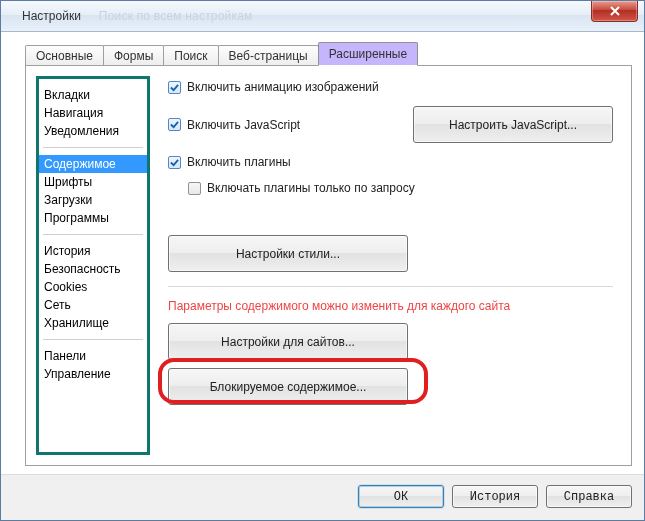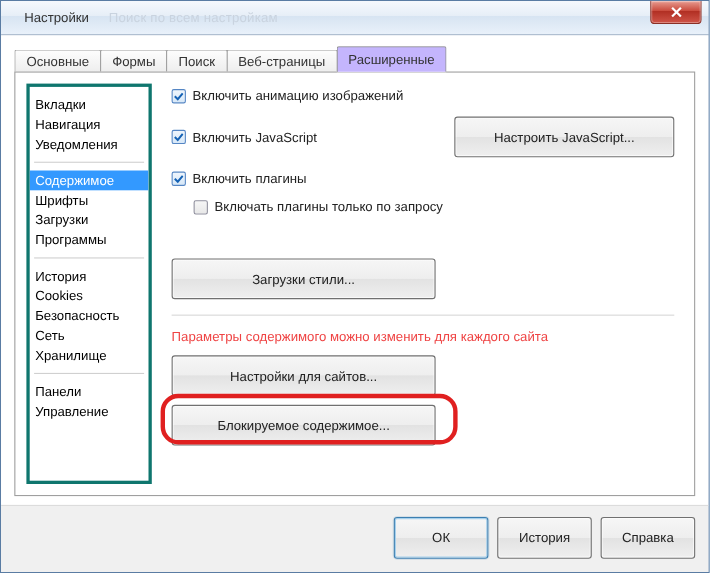--- a/index.html
+++ b/index.html
@@ -52,21 +52,21 @@
     align-items: center;
     justify-content: center;
     color: #fff;
     font-weight: bold;
     box-shadow: inset 0 0 0 1px rgba(255,255,255,0.3);
   }
   .close-btn svg { width: 10px; height: 10px; }
 
   .client {
     flex: 1;
-    padding: 10px 12px 8px 12px;
+    padding: 10px 12px 8px 24px;
     background: #fff;
     display: flex;
     flex-direction: column;
     min-height: 0;
   }
 
   
   .tabstrip {
     display: flex;
     align-items: flex-end;
@@ -207,21 +207,22 @@
   .dlgbuttons {
     display: flex;
     justify-content: flex-end;
     gap: 8px;
     padding: 10px 12px 12px 0;
     background: #f0f0f0;
     border-top: 1px solid #dcdcdc;
   }
   .dlgbuttons .winbtn {
     min-width: 86px;
-    height: 38px;
+    height: 23px;
+    font-family: Liberation Mono, monospace;
   }
   .dlgbuttons .winbtn.default {
     border-color: #3c7fb1;
     box-shadow: inset 0 0 0 1px #a6d0ec, 0 0 0 1px rgba(60,127,177,0.15);
   }
 </style>
 </head>
 <body>
 
 <div class="window">
@@ -257,22 +258,22 @@
         <hr>
         <div class="group">
           <div class="item selected">Содержимое</div>
           <div class="item">Шрифты</div>
           <div class="item">Загрузки</div>
           <div class="item">Программы</div>
         </div>
         <hr>
         <div class="group">
           <div class="item">История</div>
+          <div class="item">Безопасность</div>
           <div class="item">Cookies</div>
-          <div class="item">Безопасность</div>
           <div class="item">Сеть</div>
           <div class="item">Хранилище</div>
         </div>
         <hr>
         <div class="group">
           <div class="item">Панели</div>
           <div class="item">Управление</div>
         </div>
       </div>
 
@@ -309,21 +310,21 @@
         </div>
 
         <div class="row indent" style="margin-bottom:40px;">
           <span class="checkbox">
             
           </span>
           <span class="chk-label">Включать плагины только по запросу</span>
         </div>
 
         <div class="row">
-          <button class="winbtn wide">Загрузки стили...</button>
+          <button class="winbtn wide">Настройки стили...</button>
         </div>
 
         <hr class="divider">
 
         <div class="desc">Параметры содержимого можно изменить для каждого сайта</div>
 
         <div class="row" style="margin-bottom:8px;">
           <button class="winbtn wide">Настройки для сайтов...</button>
         </div>
 

